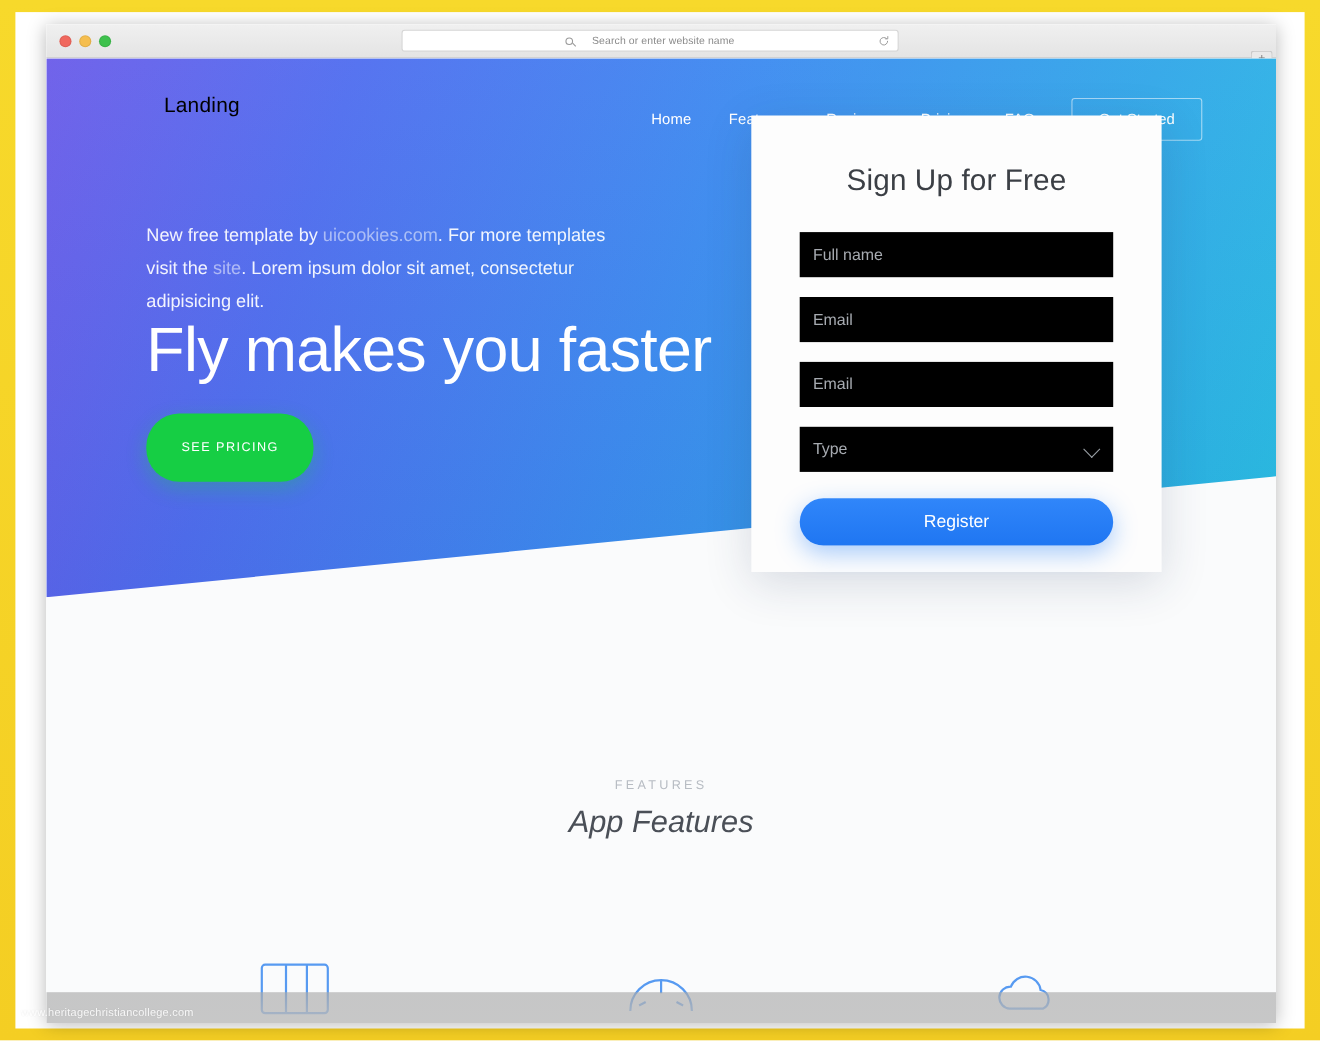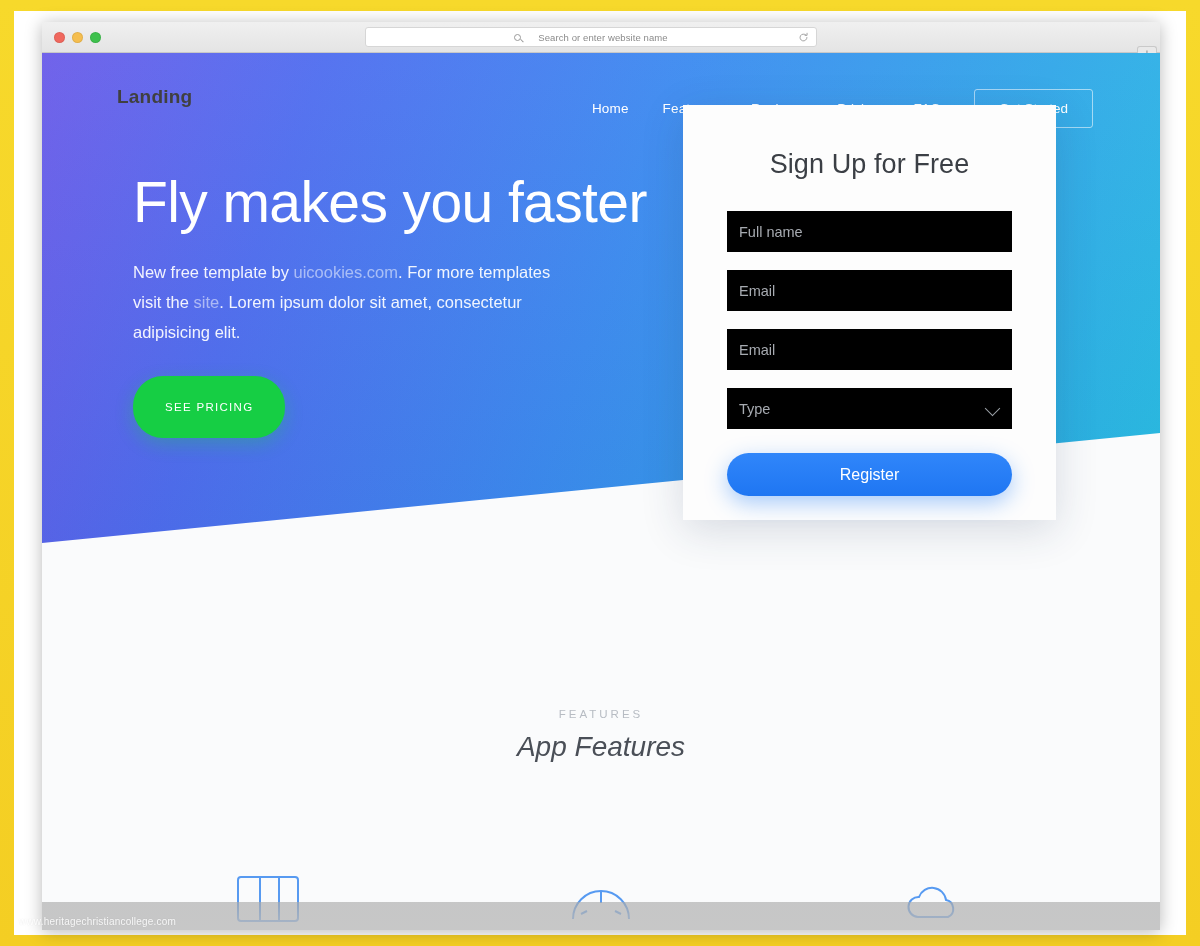--- a/index.html
+++ b/index.html
@@ -91,22 +91,22 @@
   #hero-shade {
     position:absolute; inset:0;
     background: linear-gradient(180deg, rgba(255,255,255,.05) 0%, rgba(0,0,0,.03) 100%);
   }
 
   
   #navbar {
     position:absolute; left:0; top:0; width:1118px; height:90px; z-index: 5;
   }
   #brand {
-    position:absolute; left: 75px; top: 33px;
-    font-size: 19px; color:#404040; font-weight:700; letter-spacing:.2px;
+    position:absolute; left: 107px; top: 33px;
+    font-size: 19px; color:#000000; font-weight:400; letter-spacing:.2px;
   }
   #navlinks {
     position:absolute; right: 67px; top: 36px;
     display:flex; align-items:center; gap: 0px;
   }
   #navlinks .nav-item {
     font-size: 13.5px; color:#ffffff; padding: 0 17px; letter-spacing:.15px;
     white-space:nowrap;
   }
   #getstarted {
@@ -245,24 +245,24 @@
             <span class="nav-item">Home</span>
             <span class="nav-item">Features</span>
             <span class="nav-item">Reviews</span>
             <span class="nav-item">Pricing</span>
             <span class="nav-item">FAQ</span>
             <span id="getstarted">Get Started</span>
           </div>
         </div>
 
         <div id="hero-copy">
-          <div id="headline">Fly makes you faster</div>
           <div id="subcopy">
             <span>New free template by </span><span class="lnk">uicookies.com</span><span>. For more templates visit the </span><span class="lnk">site</span><span>. Lorem ipsum dolor sit amet, consectetur adipisicing elit.</span>
           </div>
+          <div id="headline">Fly makes you faster</div>
           <div><span id="see-pricing">SEE PRICING</span></div>
         </div>
 
         <div id="signup">
           <div id="signup-title">Sign Up for Free</div>
 
           <div class="field" id="field-fullname">
             <span class="ph">Full name</span>
           </div>
           <div class="field">

